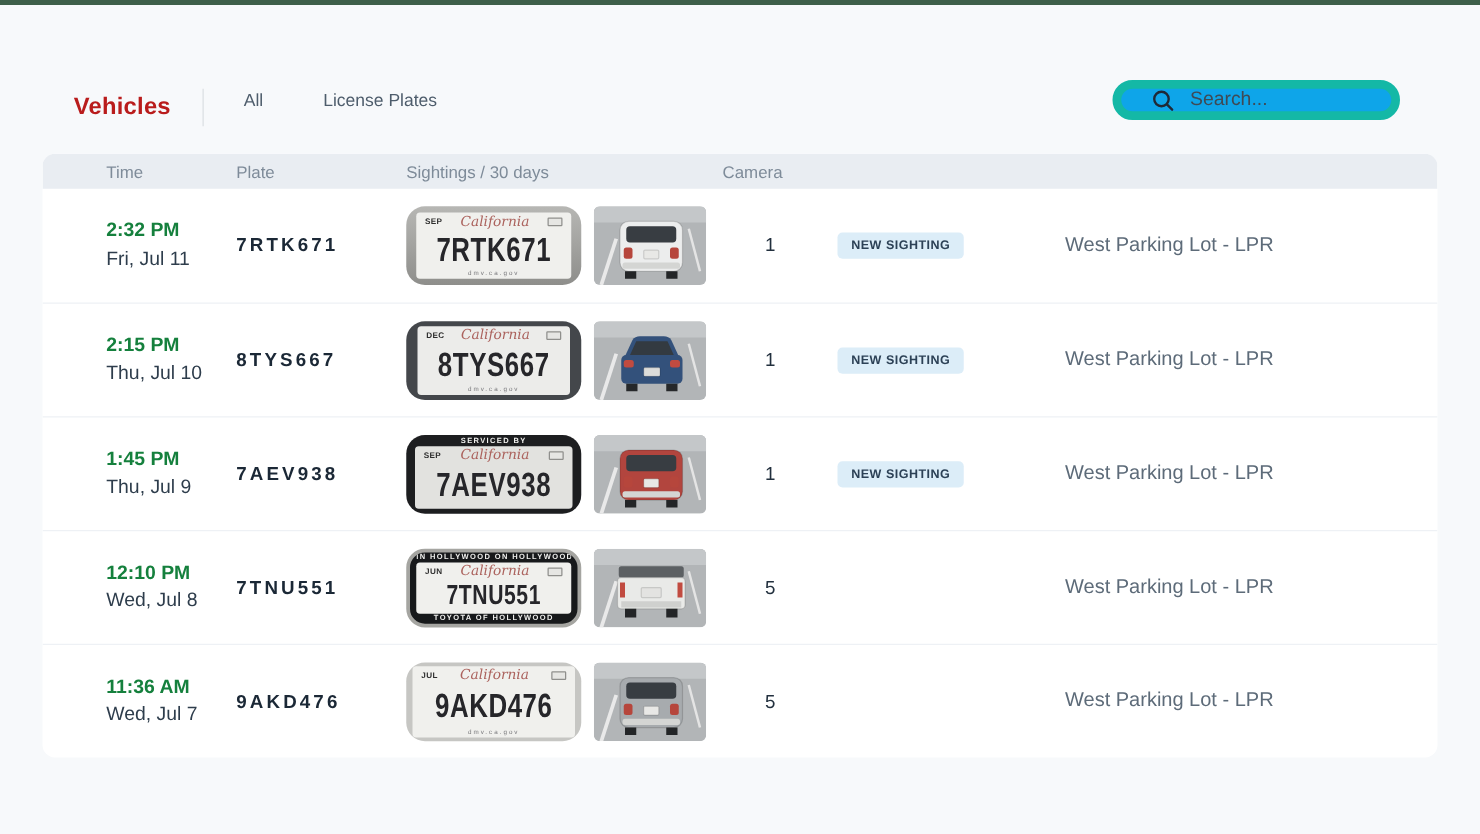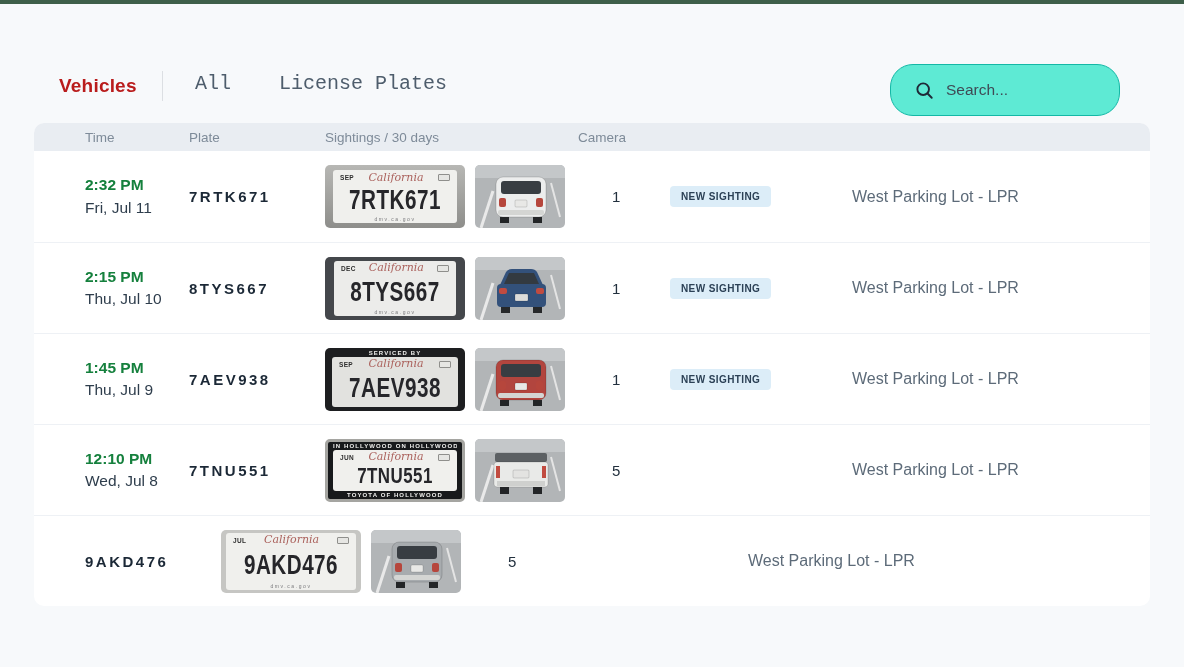--- a/index.html
+++ b/index.html
@@ -6,23 +6,23 @@
   html,body { background:#f7f9fb; }
   body { font-family:"Liberation Sans", sans-serif; }
   .page { position:relative; width:1184px; height:667px; background:#f7f9fb; overflow:hidden; }
   .topbar { height:4px; width:100%; background:var(--topbar,#3e5f4a); }
 
   
   .hdr { position:relative; height:119px; }
   .title { position:absolute; left:59px; top:71px; font-size:19px; font-weight:700; color:#b91c1c; letter-spacing:.2px; }
   .tdiv { position:absolute; left:162px; top:67px; width:1px; height:30px; background:#dcdfe3; }
   .tabs { position:absolute; left:184px; top:62px; display:flex; gap:26px; align-items:flex-end; }
-  .tab { background:none; border:none; font-family:Liberation Mono, monospace; font-size:20px; color:#4e5d6c; padding:6px 11px 13px; cursor:pointer; border-bottom:3px solid transparent; }
+  .tab { background:none; border:none; font-family:Liberation Sans, sans-serif; font-size:14px; color:#4e5d6c; padding:6px 11px 13px; cursor:pointer; border-bottom:3px solid transparent; }
   .tab.active { color:#1d2b3a; font-weight:700; border-bottom-color:var(--underline,#23272b); }
-  .search { position:absolute; right:64px; top:60px; width:230px; height:52px; border:1px solid #14b8a6; background:#5eead4; border-radius:23px; display:flex; align-items:center; padding-left:24px; gap:12px; }
+  .search { position:absolute; right:64px; top:60px; width:230px; height:32px; border:7px solid #14b8a6; background:#0ea5e9; border-radius:23px; display:flex; align-items:center; padding-left:24px; gap:12px; }
   .search svg { flex:0 0 auto; }
   .search input { border:none; outline:none; background:transparent; font-family:inherit; font-size:15.5px; color:#28313b; width:150px; }
   .search input::placeholder { color:#3f4a55; opacity:1; }
 
   
   .card { margin-left:34px; width:1116px; background:#fff; border-radius:10px; overflow:hidden; }
   .thead { display:flex; align-items:center; height:28px; background:#e9edf2; padding-left:51px; }
   .hcell { font-size:13.5px; color:#7e8b99; }
   .col-time { width:104px; }
   .col-plate { width:136px; }
@@ -37,21 +37,21 @@
   .cell-time .t { font-size:15.5px; font-weight:700; color:#15803d; line-height:1.45; }
   .cell-time .d { font-size:15.5px; color:#2e3d4c; line-height:1.45; }
   .cell-plate { font-size:15px; font-weight:700; letter-spacing:2.5px; color:#1b2836; }
   .cell-image { display:flex; align-items:center; gap:10px; }
   .cell-sightings { display:flex; align-items:center; }
   .s-num { display:inline-block; width:58px; font-size:15px; color:#22303e; }
   .badge { background:var(--badge-bg,#dcedf8); color:var(--badge-text,#2c4156); font-size:10px; font-weight:700; letter-spacing:.4px; padding:5px 11px; border-radius:4px; white-space:nowrap; }
   .cell-camera { font-size:16px; color:#5d6b79; padding-left:2px; }
 
   
-  .plate-frame { width:140px; height:63px; border-radius:5px; display:flex; flex-direction:column; overflow:hidden; }
+  .plate-frame { width:140px; height:63px; border-radius:15px; display:flex; flex-direction:column; overflow:hidden; }
   .f-gray     { background:linear-gradient(#b7b7b4,#8e8e8b); padding:5px 8px; }
   .f-dark     { background:#44474b; padding:4px 9px; }
   .f-serviced { background:#1d1e20; padding:1px 7px 4px; }
   .f-toyota   { background:#17191b; border:3px solid #a5a5a1; padding:0 5px; }
   .f-plain    { background:#c6c6c3; padding:3px 5px; }
   .frame-txt  { flex:0 0 auto; text-align:center; font-size:6px; font-weight:700; letter-spacing:1.1px; color:#f0f0ee; line-height:8px; white-space:nowrap; overflow:hidden; }
   .plate-face { flex:1; min-height:0; background:#f0f0ed; border-radius:3px; display:flex; flex-direction:column; padding:2px 7px 1px; }
   .f-serviced .plate-face { background:#e2e2df; }
   .f-dark .plate-face { background:#ececea; }
   .p-top { display:flex; justify-content:space-between; align-items:center; height:11px; }
@@ -254,20 +254,24 @@
                 <rect x="58" y="48" width="9" height="7" fill="#232527"></rect>
               </svg>
             </div>
           </div>
           <div class="cell cell-sightings col-sightings">
             <span class="s-num">5</span>
           </div>
           <div class="cell cell-camera col-camera">West Parking Lot - LPR</div>
         </div>
         <div class="trow">
+          <div class="cell cell-time col-time">
+            <div class="t">11:36 AM</div>
+            <div class="d">Wed, Jul 7</div>
+          </div>
           <div class="cell cell-plate col-plate">9AKD476</div>
           <div class="cell cell-image col-image">
             <div class="plate-frame f-plain">
               <div class="plate-face">
                 <div class="p-top">
                   <span class="p-month">JUL</span>
                   <span class="p-state">California</span>
                   <span class="p-stick"></span>
                 </div>
                 <div class="p-num">9AKD476</div>

